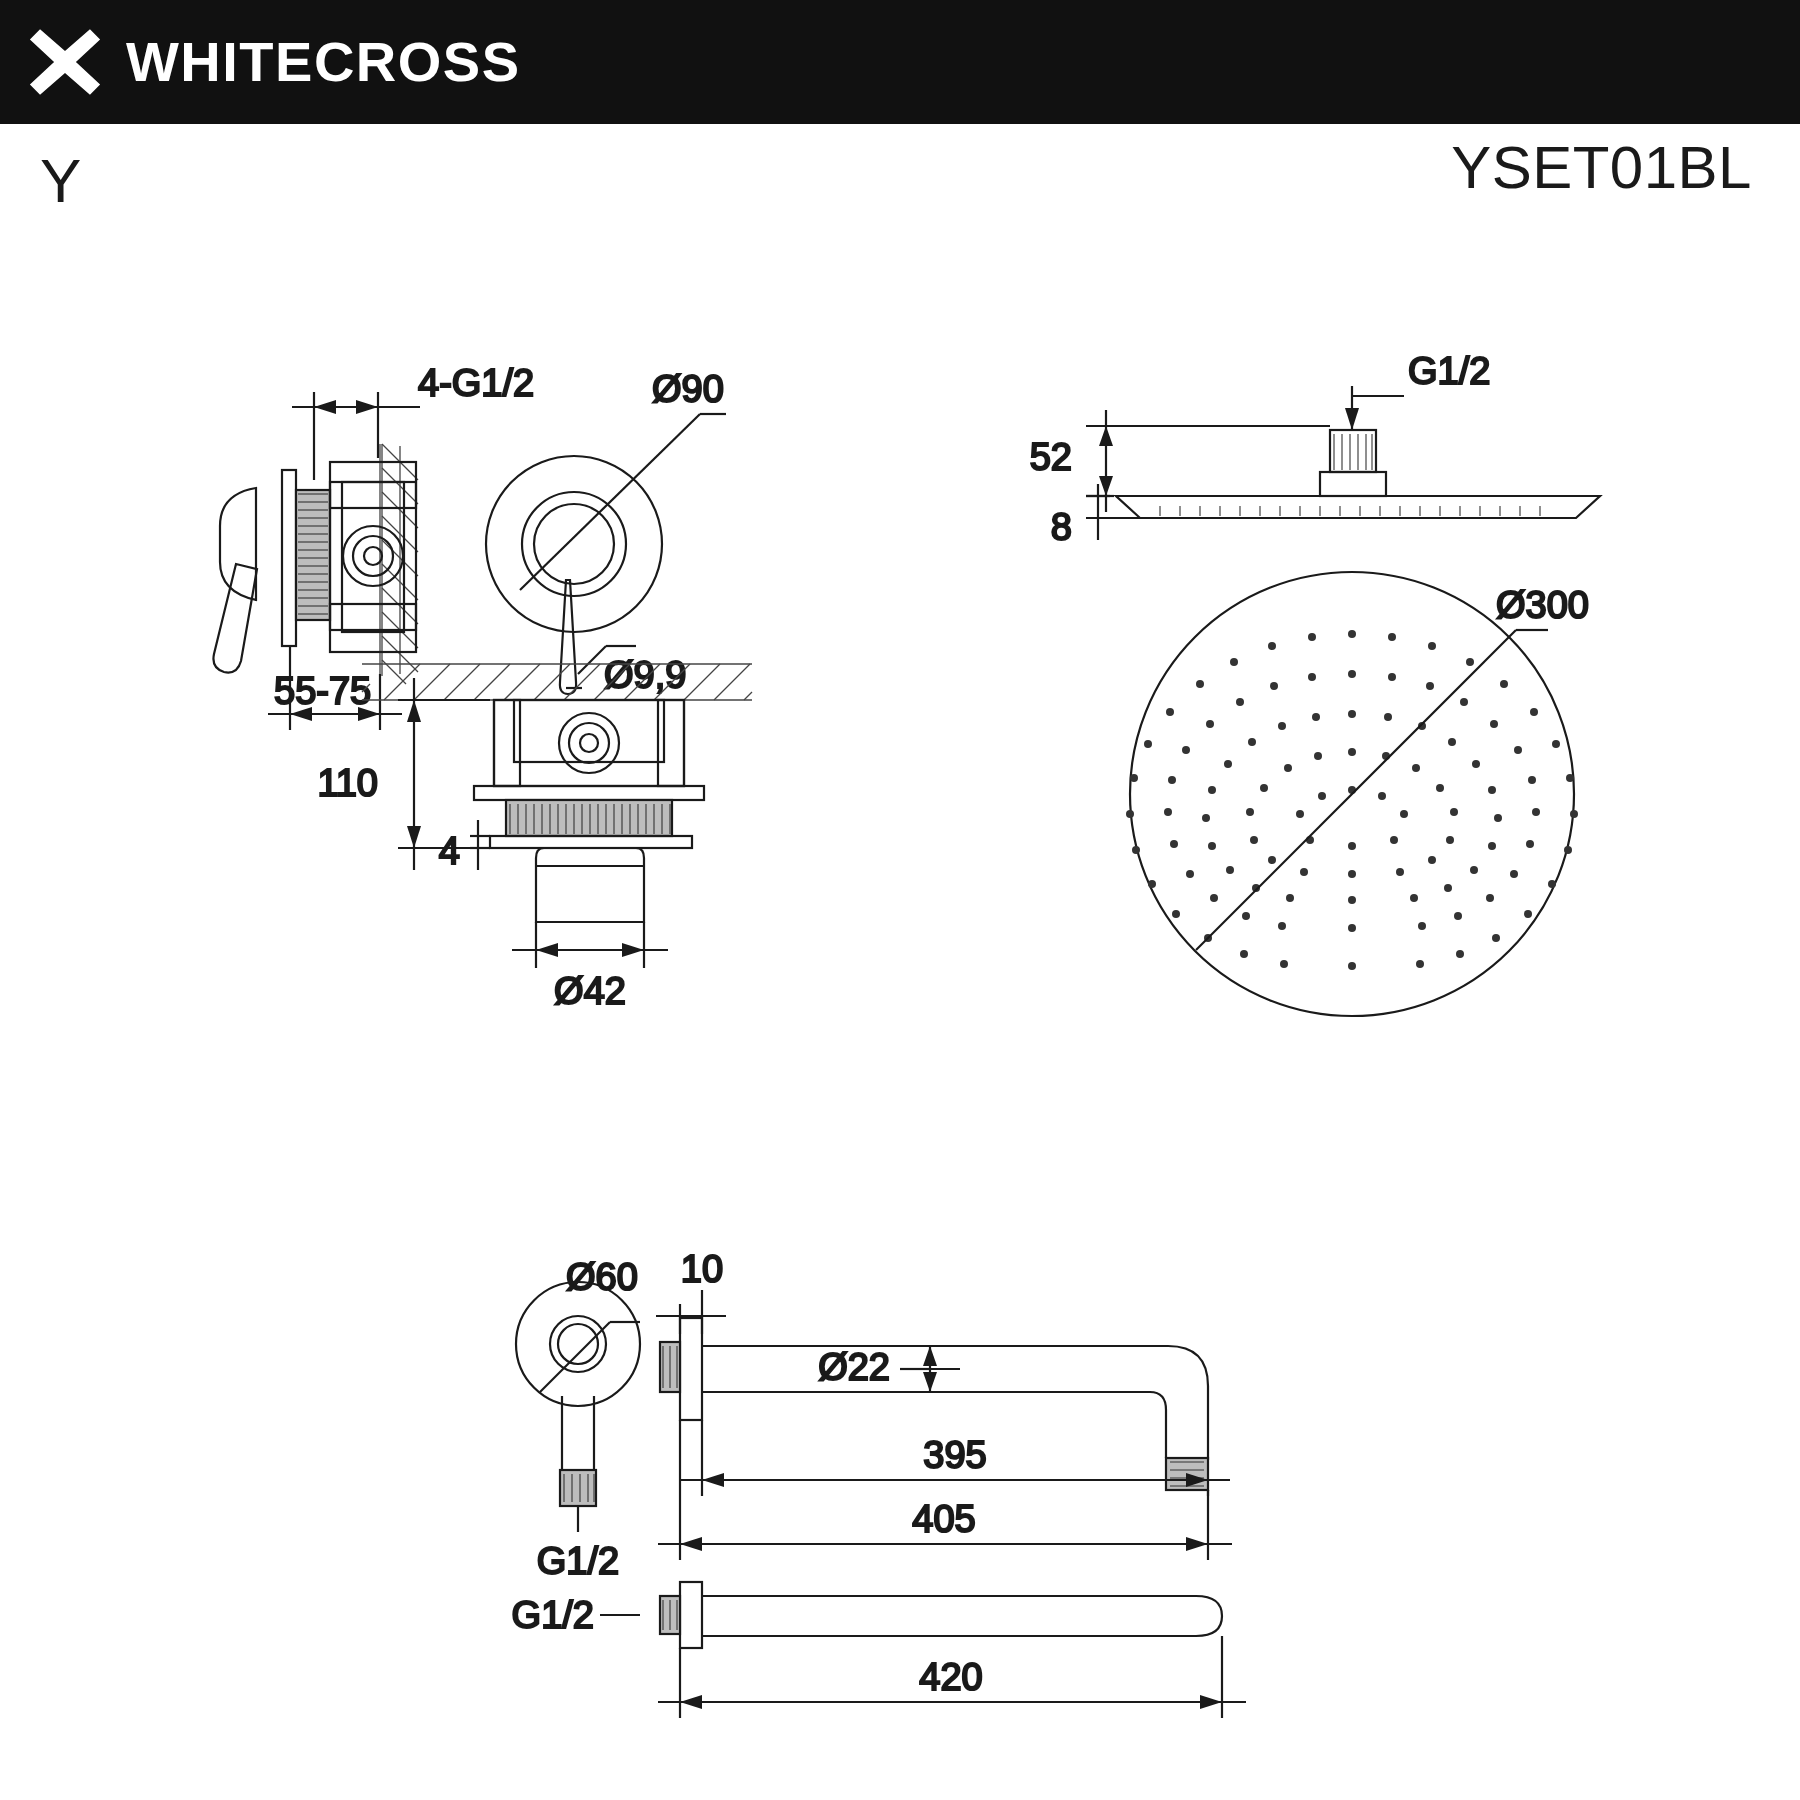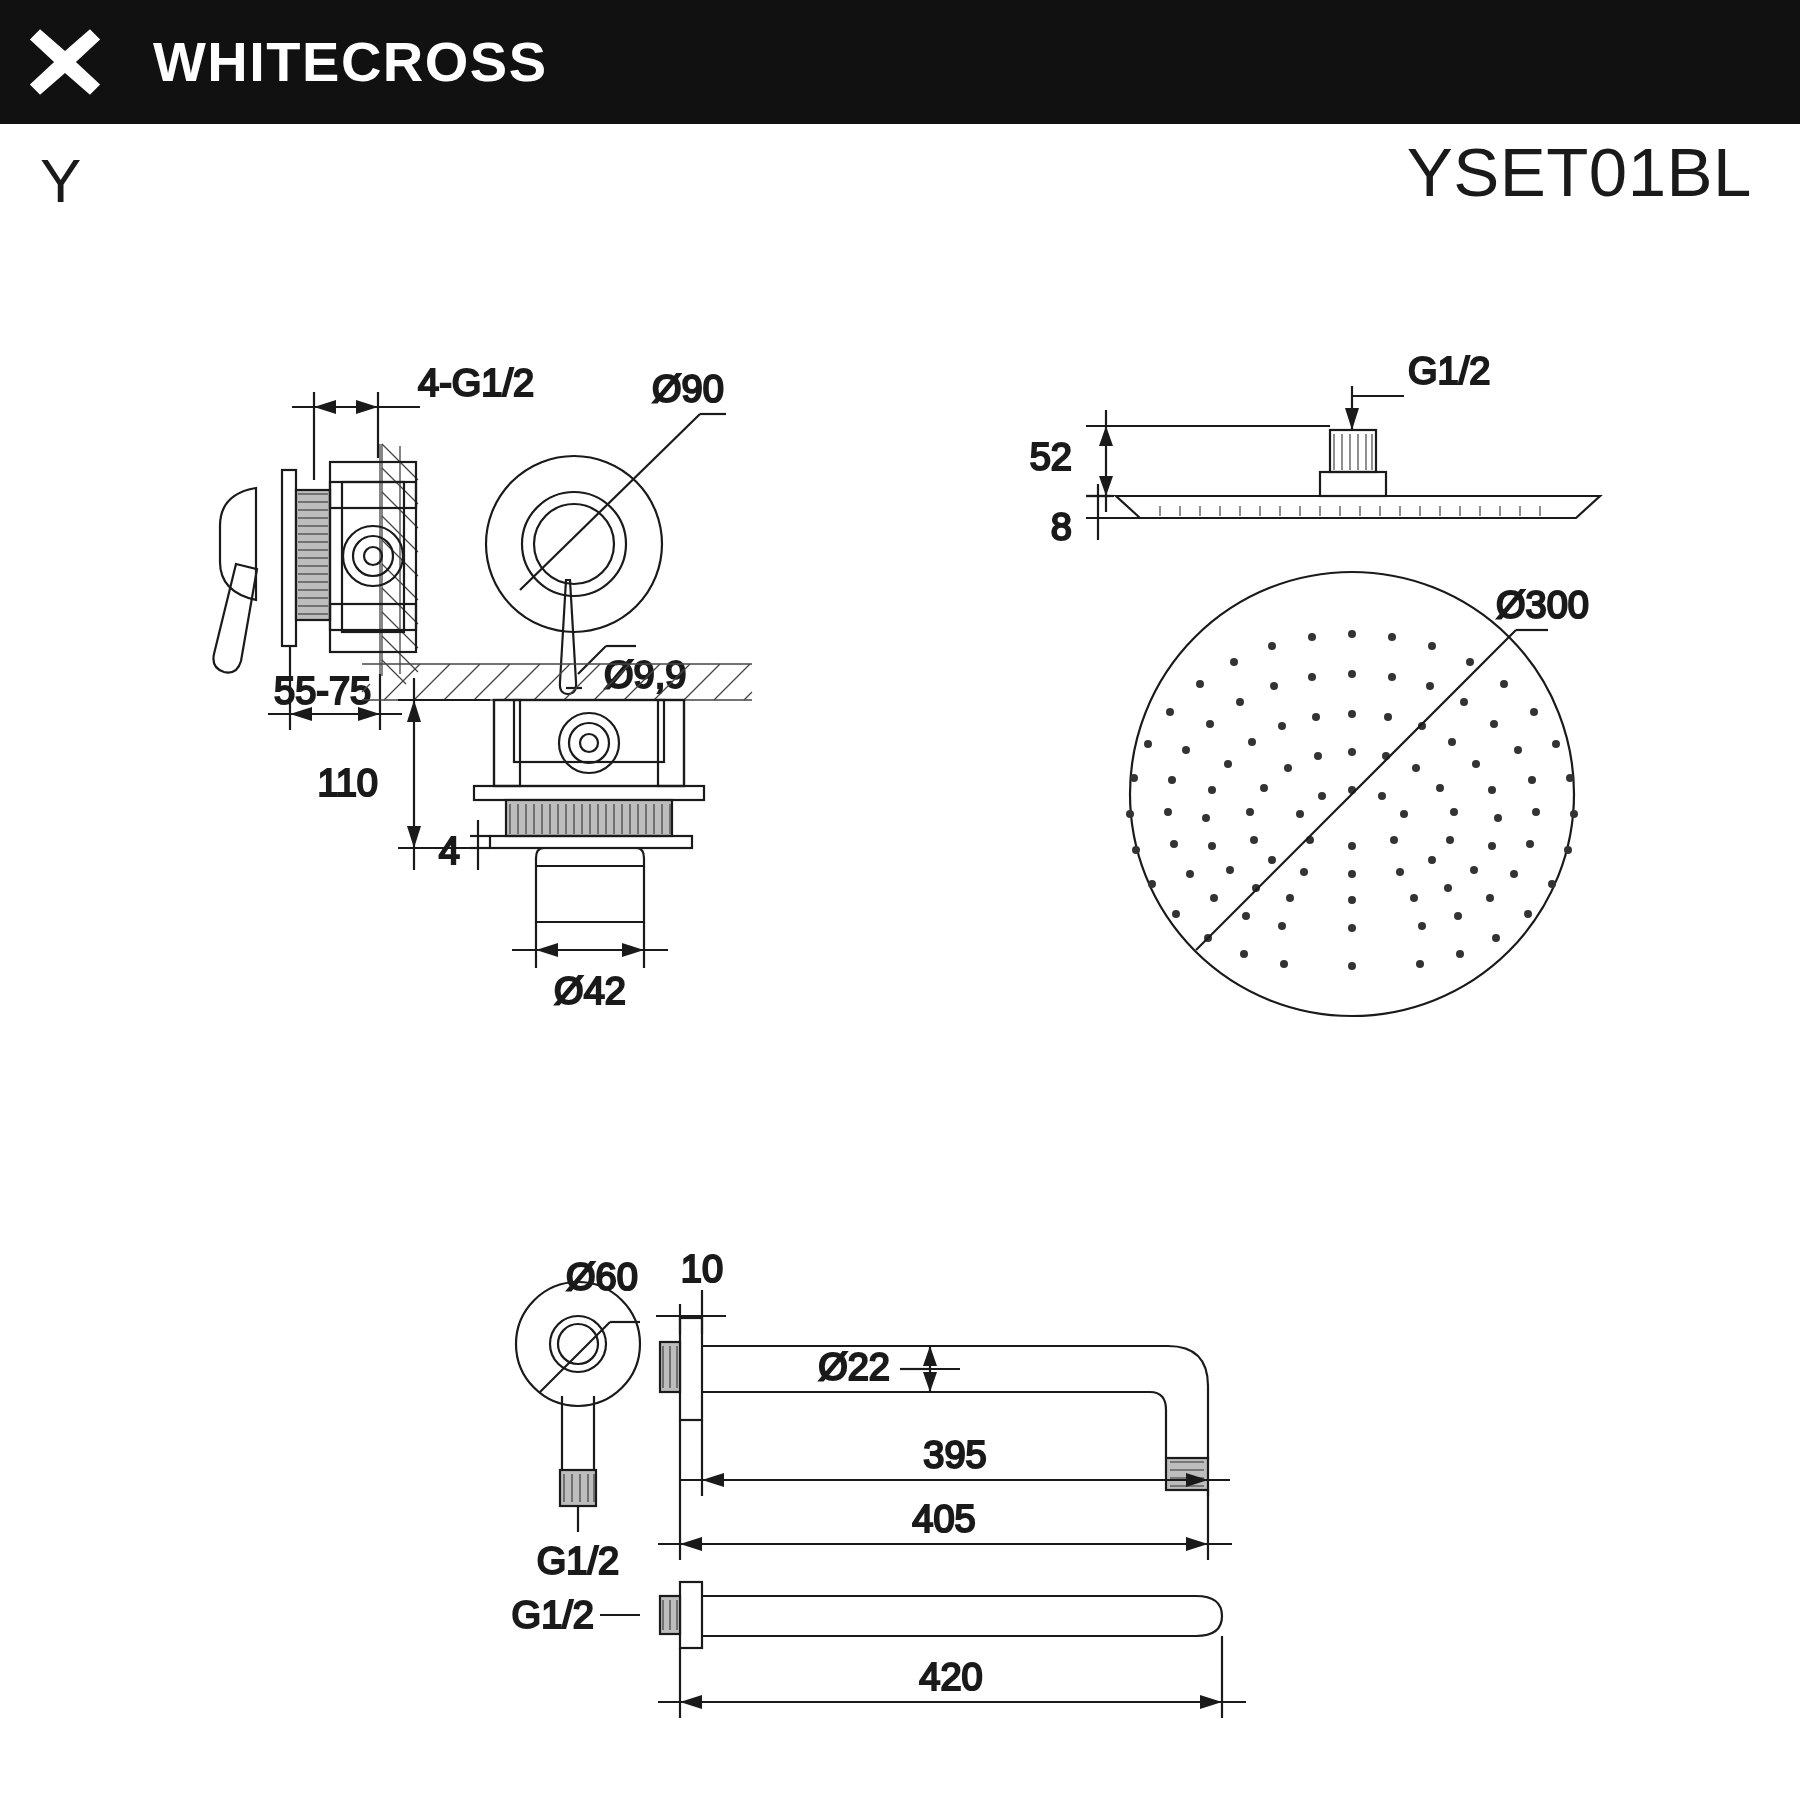--- a/index.html
+++ b/index.html
@@ -18,21 +18,20 @@
 
   
   .header-bar {
     position: absolute;
     left: 0; top: 0;
     width: 1800px;
     height: 124px;
     background: #111111;
     display: flex;
     align-items: center;
-    gap: 27px;
   }
   .brand-logo {
     margin-left: 26px;
     width: 78px;
     height: 78px;
     flex: 0 0 auto;
   }
   .brand-name {
     color: #ffffff;
     font-size: 56px;
@@ -53,21 +52,21 @@
     position: absolute;
     left: 40px; top: 26px;
     font-size: 62px;
     font-weight: 400;
     color: #1a1a1a;
     line-height: 1;
   }
   .model-code {
     position: absolute;
     right: 48px; top: 14px;
-    font-size: 69px;
+    font-size: 60px;
     font-weight: 400;
     color: #1a1a1a;
     line-height: 1;
     letter-spacing: 0.5px;
   }
 
   
   .drawing-area {
     position: absolute;
     left: 0; top: 244px;

